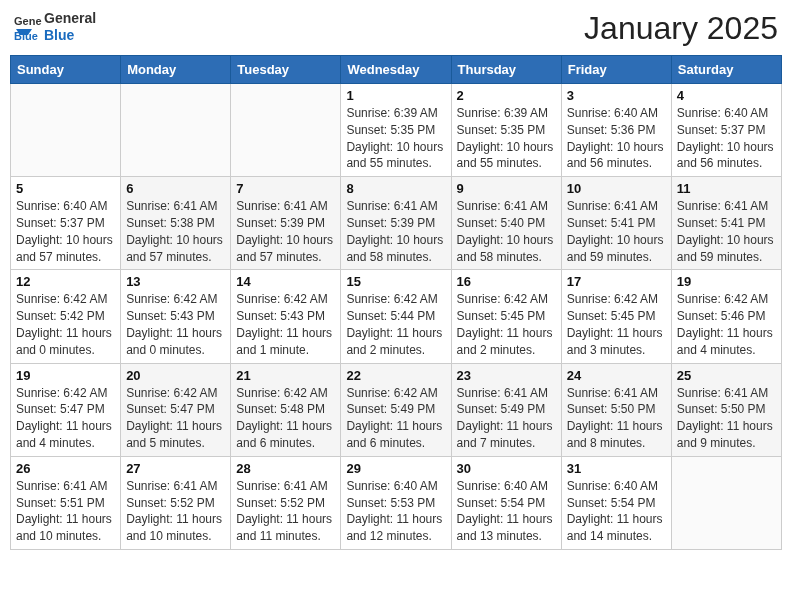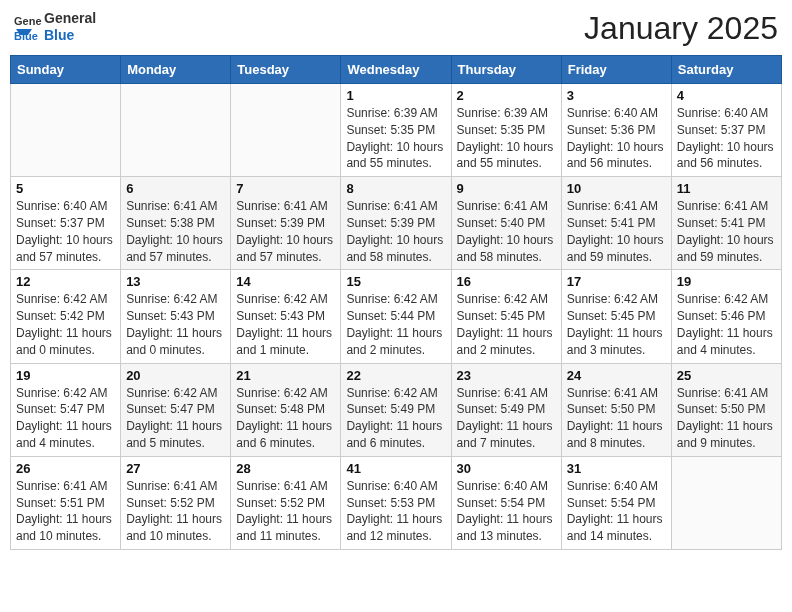--- a/index.html
+++ b/index.html
@@ -236,21 +236,21 @@
         </td>
         <td>
           <div class="day-number">27</div>
           <div class="day-info">Sunrise: 6:41 AM<br>Sunset: 5:52 PM<br>Daylight: 11 hours<br>and 10 minutes.</div>
         </td>
         <td>
           <div class="day-number">28</div>
           <div class="day-info">Sunrise: 6:41 AM<br>Sunset: 5:52 PM<br>Daylight: 11 hours<br>and 11 minutes.</div>
         </td>
         <td>
-          <div class="day-number">41</div>
+          <div class="day-number">29</div>
           <div class="day-info">Sunrise: 6:40 AM<br>Sunset: 5:53 PM<br>Daylight: 11 hours<br>and 12 minutes.</div>
         </td>
         <td>
           <div class="day-number">30</div>
           <div class="day-info">Sunrise: 6:40 AM<br>Sunset: 5:54 PM<br>Daylight: 11 hours<br>and 13 minutes.</div>
         </td>
         <td>
           <div class="day-number">31</div>
           <div class="day-info">Sunrise: 6:40 AM<br>Sunset: 5:54 PM<br>Daylight: 11 hours<br>and 14 minutes.</div>
         </td>

